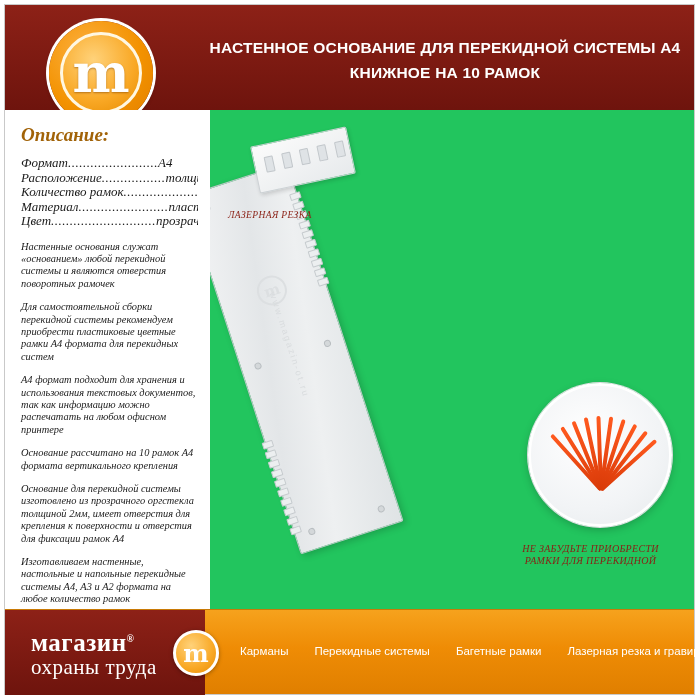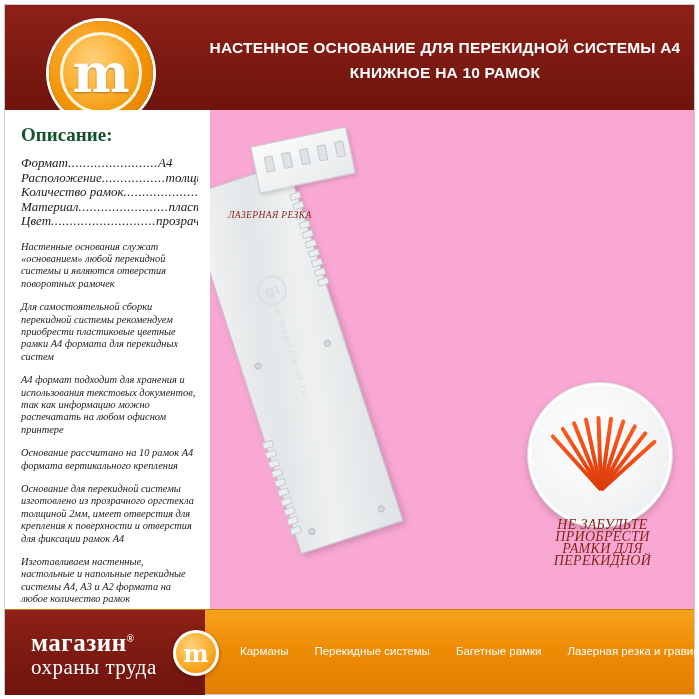--- a/index.html
+++ b/index.html
@@ -95,22 +95,23 @@
     position: absolute;
     left: 5px;
     top: 110px;
     width: 205px;
     bottom: 90px;
     padding: 8px 12px 0 16px;
     box-sizing: border-box;
     background: #ffffff;
   }
   #desc-title {
-    color: #14532d;
-    font-family: "Liberation Serif", serif;
+    color: #a16207;
+    font-family: "Liberation Serif", serif;
+    font-style: italic;
     font-weight: bold;
     font-size: 19px;
     margin: 6px 0 10px 0;
   }
   .spec-row {
     font-family: "Liberation Serif", serif;
     font-style: italic;
     font-size: 13px;
     color: #1a1a1a;
     line-height: 14.5px;
@@ -133,21 +134,21 @@
     margin: 0 0 11px 0;
   }
 
   
   #main-area {
     position: absolute;
     left: 210px;
     top: 110px;
     right: 5px;
     bottom: 90px;
-    background: #f9a8d4;
+    background: #22c55e;
     overflow: hidden;
   }
 
   
   #base-panel {
     position: absolute;
     left: 30px;
     top: 60px;
     width: 106px;
     height: 375px;
@@ -267,28 +268,28 @@
     height: 74px;
     background: linear-gradient(to bottom,#ff5a1f,#d93a08);
     border-radius: 2px;
     transform-origin: 50% 100%;
     bottom: 34px;
     left: 68px;
   }
 
   #caption-frames {
     position: absolute;
-    right: 4px;
+    right: 16px;
     bottom: 42px;
     width: 175px;
     text-align: center;
     color: #8a1f14;
     font-family: "Liberation Serif", serif;
     font-style: italic;
-    font-size: 14px;
+    font-size: 10px;
     line-height: 12px;
     letter-spacing: .3px;
   }
 
   
   #footer {
     position: absolute;
     left: 5px;
     bottom: 5px;
     width: 689px;

